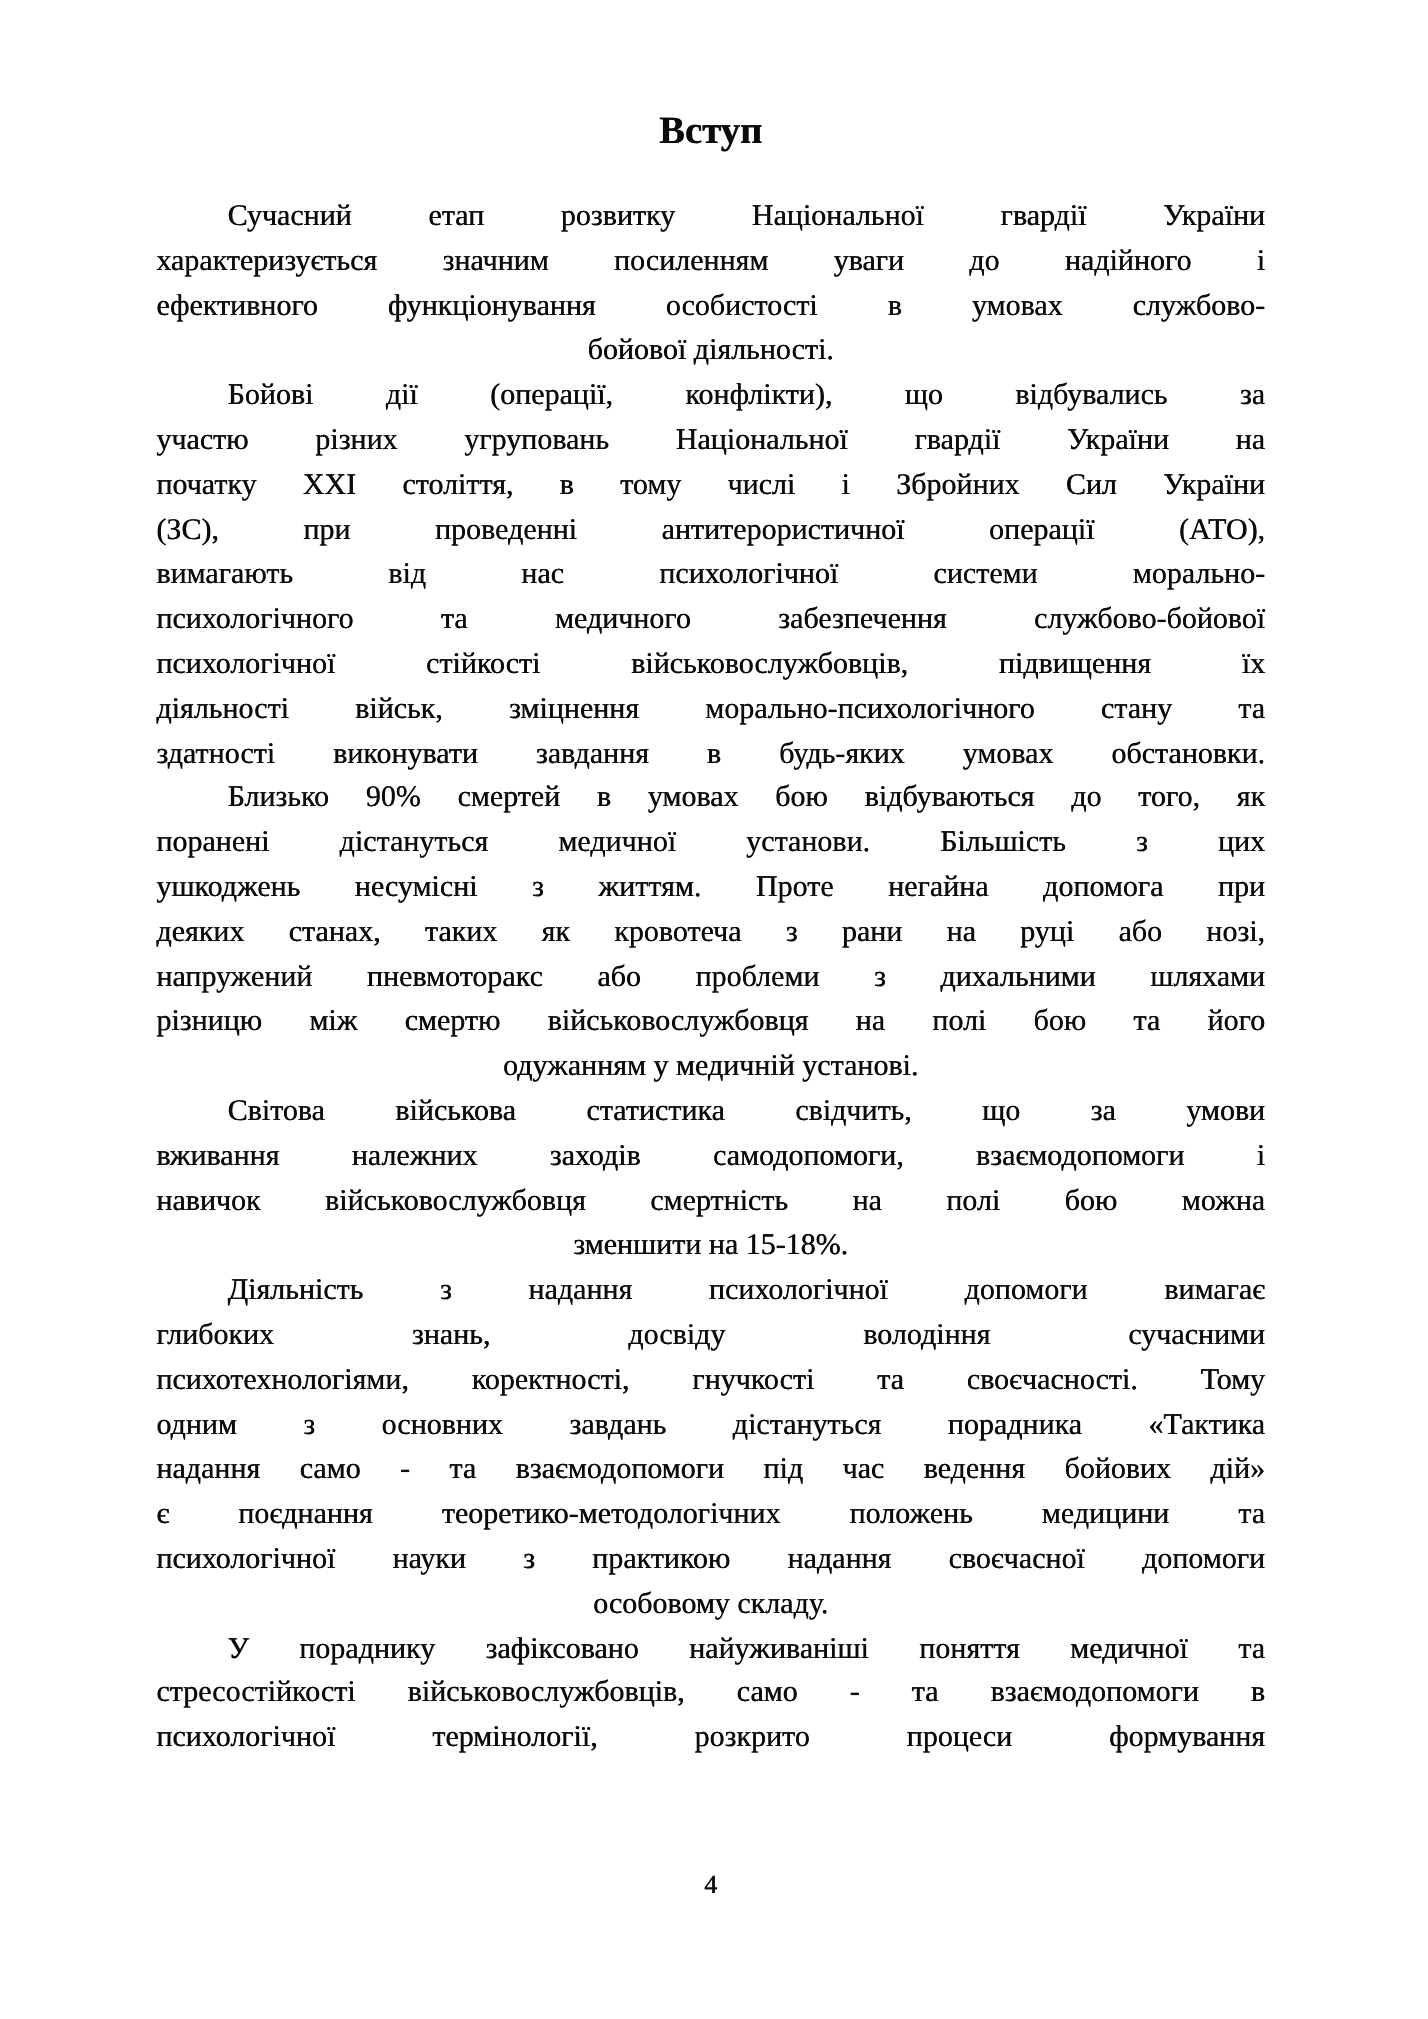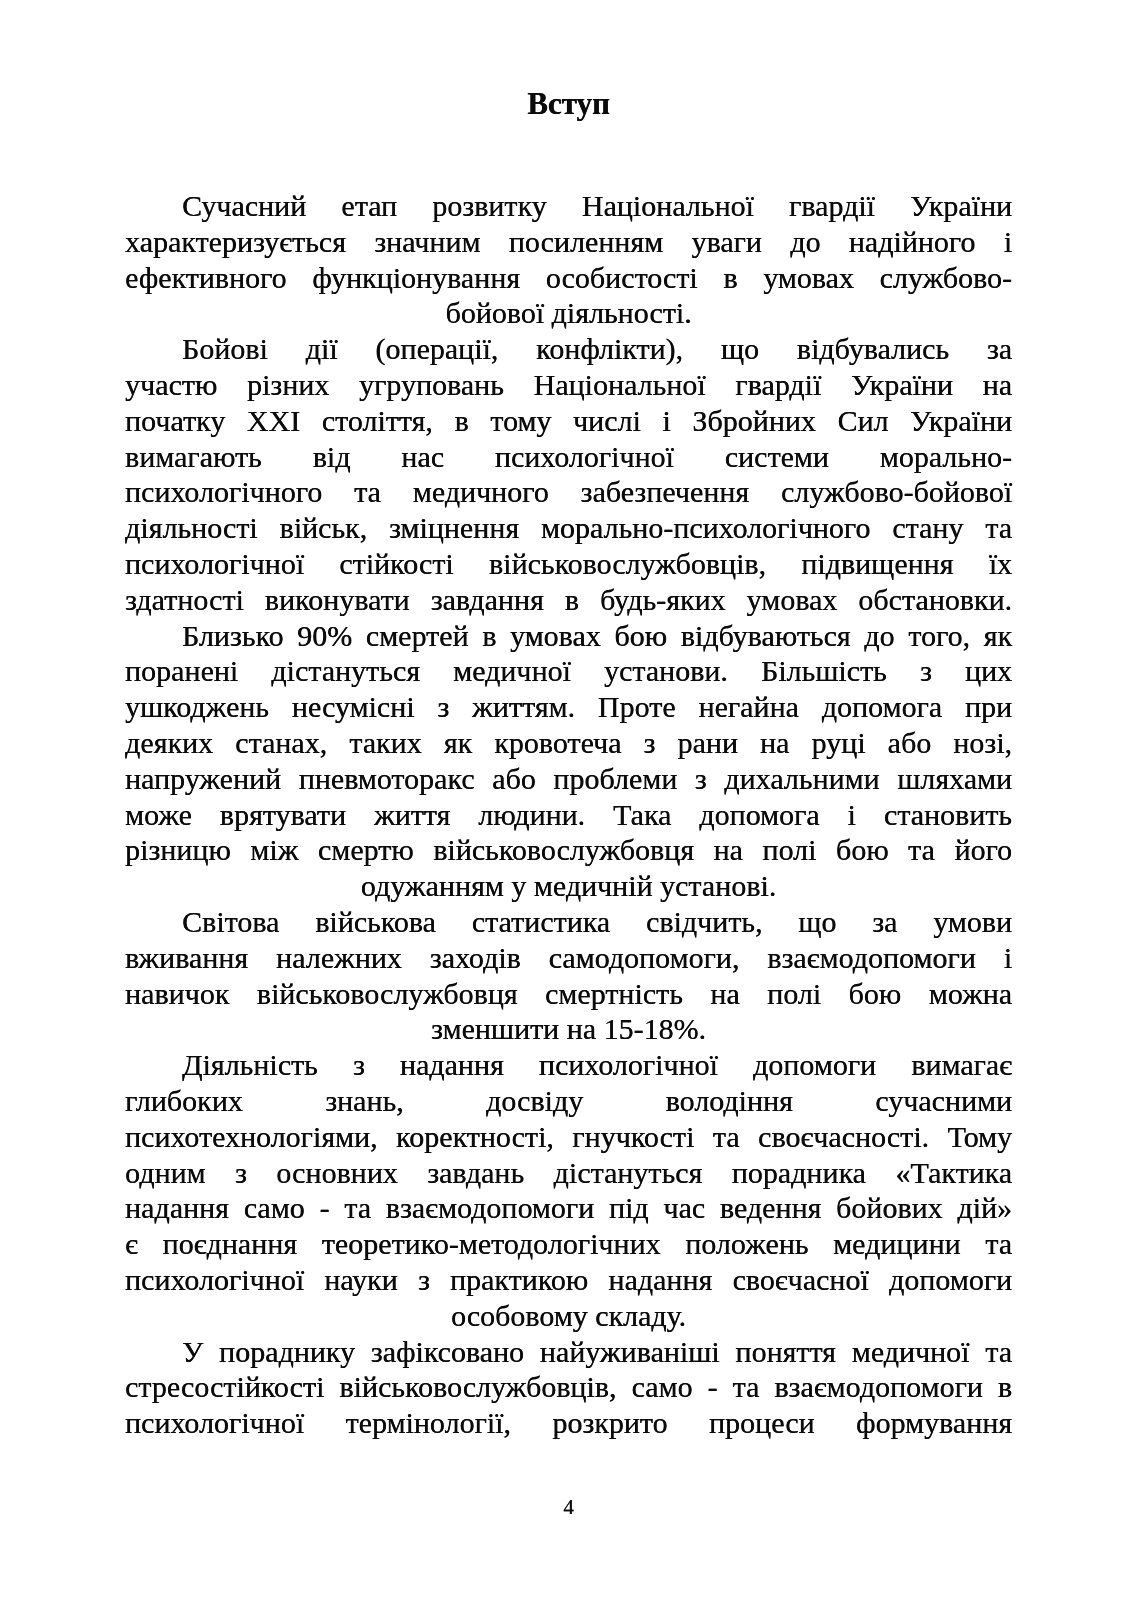--- a/index.html
+++ b/index.html
@@ -23,24 +23,24 @@
     top: 86px;
     left: 125px;
     width: 887px;
     text-align: center;
     font-size: 31px;
     line-height: 36px;
     font-weight: bold;
   }
   .doc-body {
     position: absolute;
-    top: 188px;
+    top: 156px;
     left: 125px;
     width: 887px;
-    font-size: 30px;
+    font-size: 24px;
   }
   .para { margin: 0; padding: 0; }
   .line {
     line-height: 35.8px;
     height: 35.8px;
     white-space: normal;
     text-align: center;
   }
   .line.just {
     text-align: justify;
@@ -68,33 +68,33 @@
       <div class="para">
         <div class="line first just">Сучасний етап розвитку Національної гвардії України</div>
         <div class="line just">характеризується значним посиленням уваги до надійного і</div>
         <div class="line just">ефективного функціонування особистості в умовах службово-</div>
         <div class="line">бойової діяльності.</div>
       </div>
       <div class="para">
         <div class="line first just">Бойові дії (операції, конфлікти), що відбувались за</div>
         <div class="line just">участю різних угруповань Національної гвардії України на</div>
         <div class="line just">початку XXI століття, в тому числі і Збройних Сил України</div>
+        <div class="line just">(ЗС), при проведенні антитерористичної операції (АТО),</div>
         <div class="line just">вимагають від нас психологічної системи морально-</div>
         <div class="line just">психологічного та медичного забезпечення службово-бойової</div>
+        <div class="line just">психологічної стійкості військовослужбовців, підвищення їх</div>
         <div class="line just">діяльності військ, зміцнення морально-психологічного стану та</div>
-        <div class="line just">психологічної стійкості військовослужбовців, підвищення їх</div>
         <div class="line just">здатності виконувати завдання в будь-яких умовах обстановки.</div>
       </div>
       <div class="para">
         <div class="line first just">Близько 90% смертей в умовах бою відбуваються до того, як</div>
         <div class="line just">поранені дістануться медичної установи. Більшість з цих</div>
         <div class="line just">ушкоджень несумісні з життям. Проте негайна допомога при</div>
         <div class="line just">деяких станах, таких як кровотеча з рани на руці або нозі,</div>
         <div class="line just">напружений пневмоторакс або проблеми з дихальними шляхами</div>
-        <div class="line just">може врятувати життя людини. Така допомога і становить</div>
         <div class="line just">різницю між смертю військовослужбовця на полі бою та його</div>
         <div class="line">одужанням у медичній установі.</div>
       </div>
       <div class="para">
         <div class="line first just">Світова військова статистика свідчить, що за умови</div>
         <div class="line just">вживання належних заходів самодопомоги, взаємодопомоги і</div>
         <div class="line just">навичок військовослужбовця смертність на полі бою можна</div>
         <div class="line">зменшити на 15-18%.</div>
       </div>
       <div class="para">

